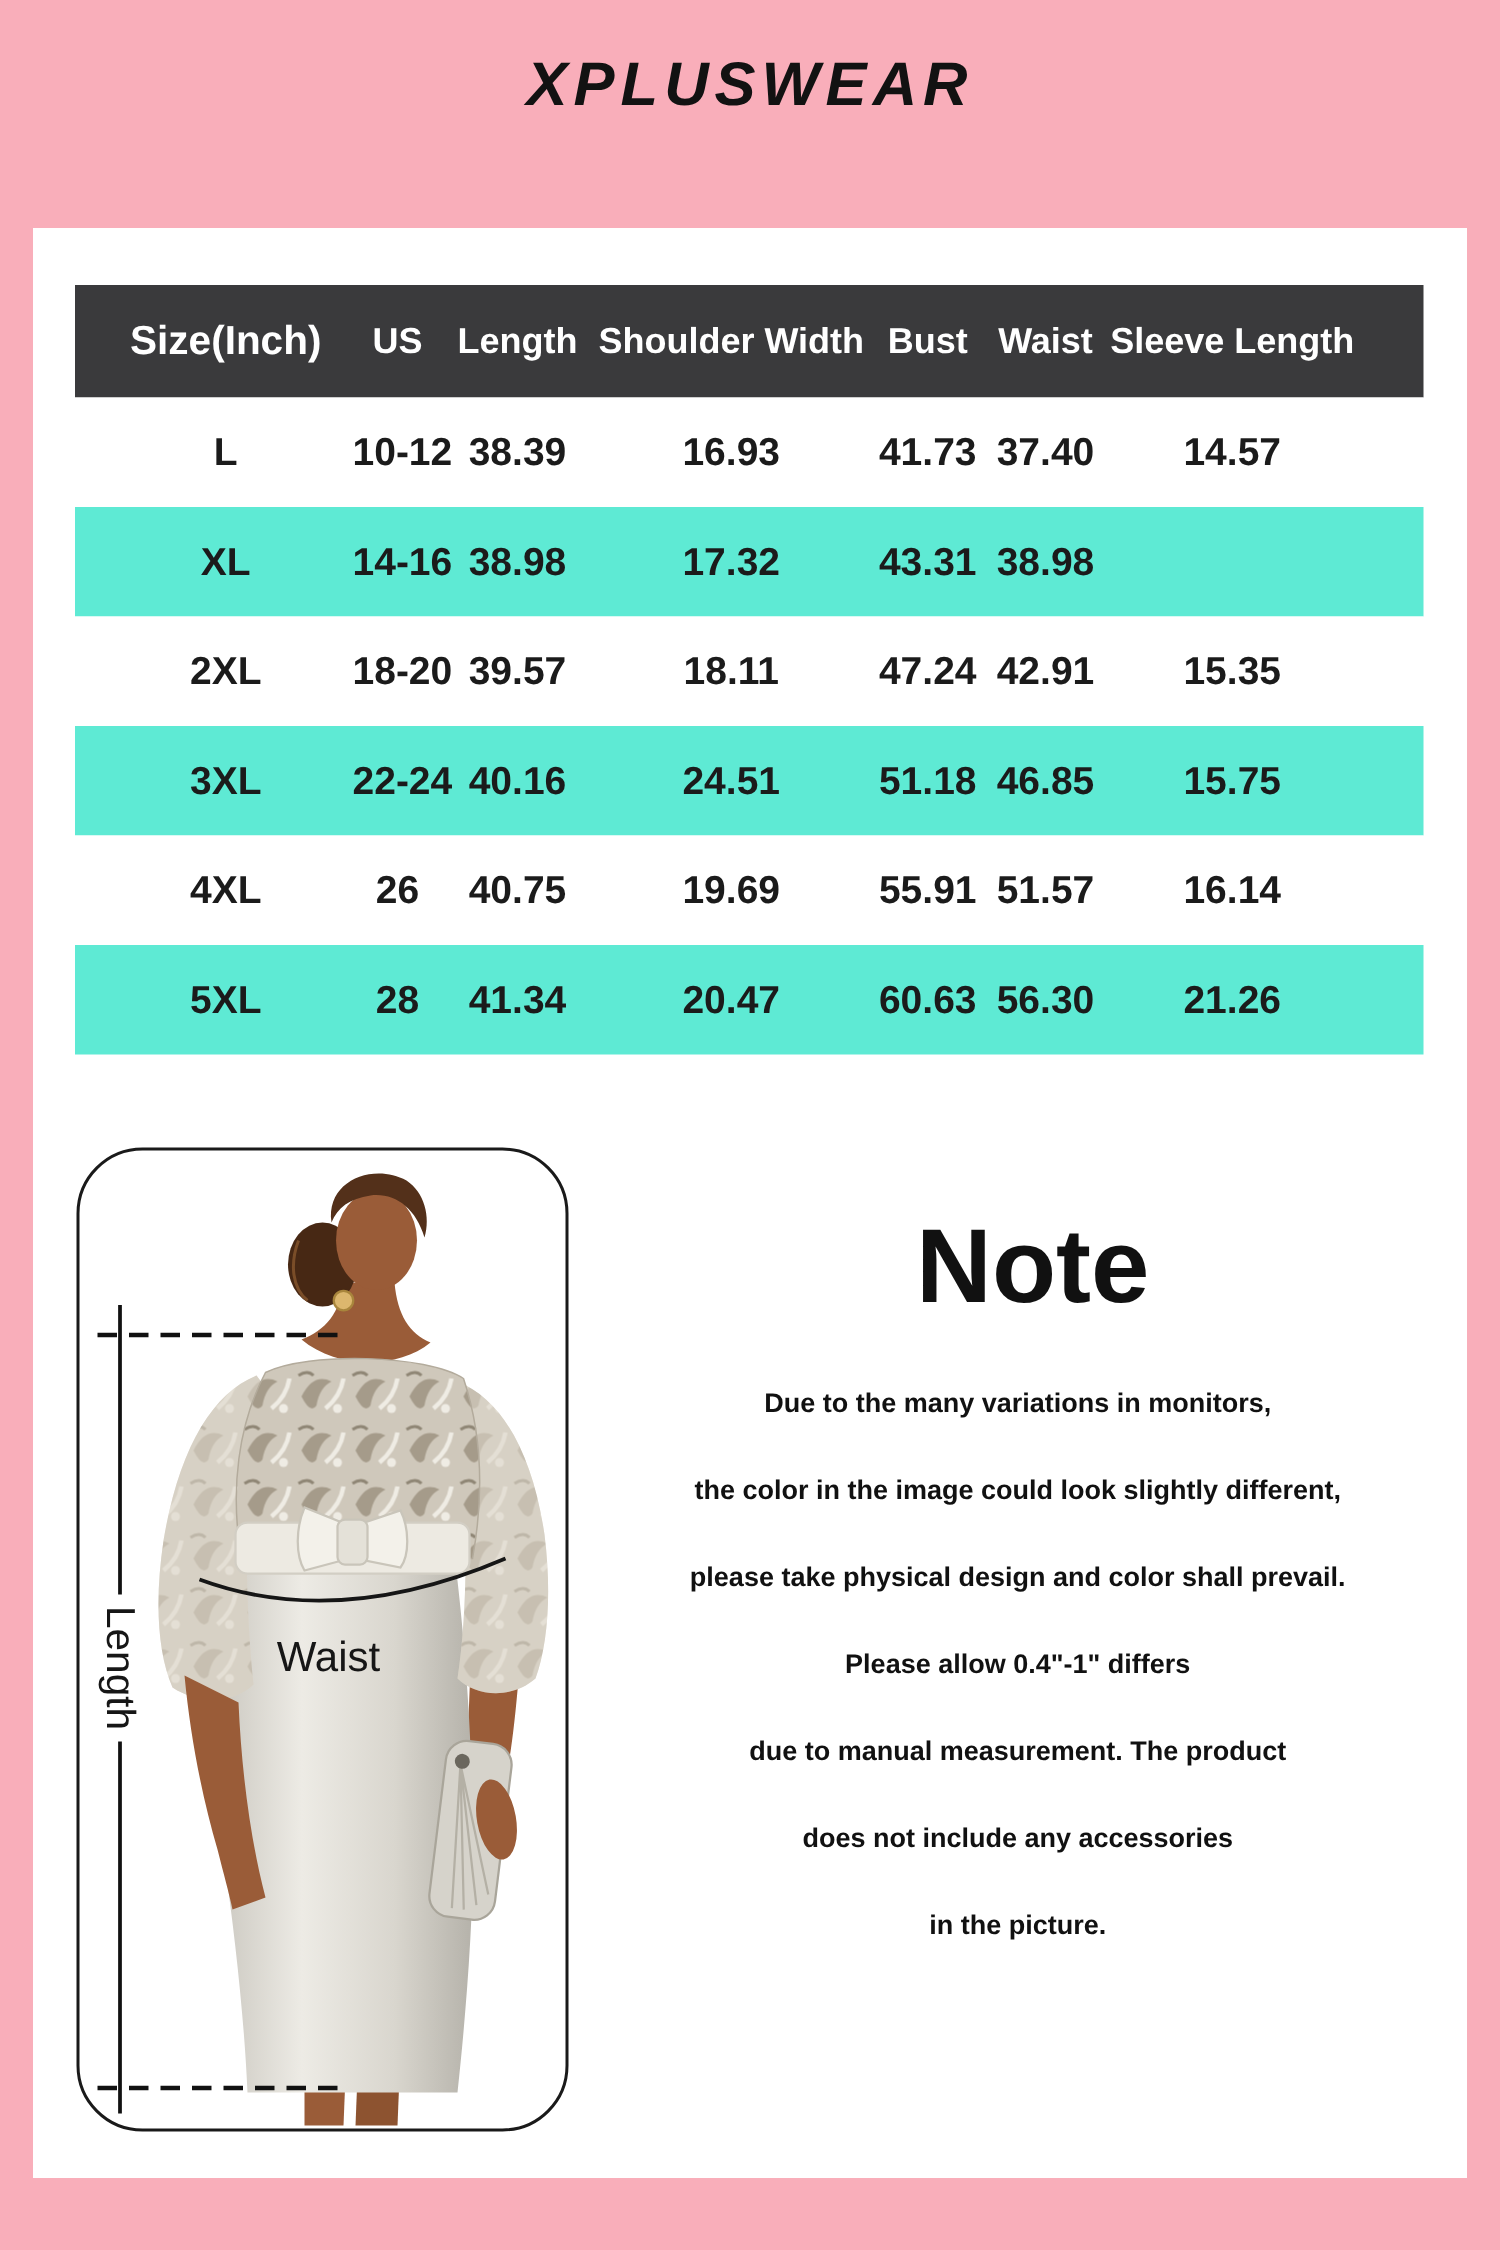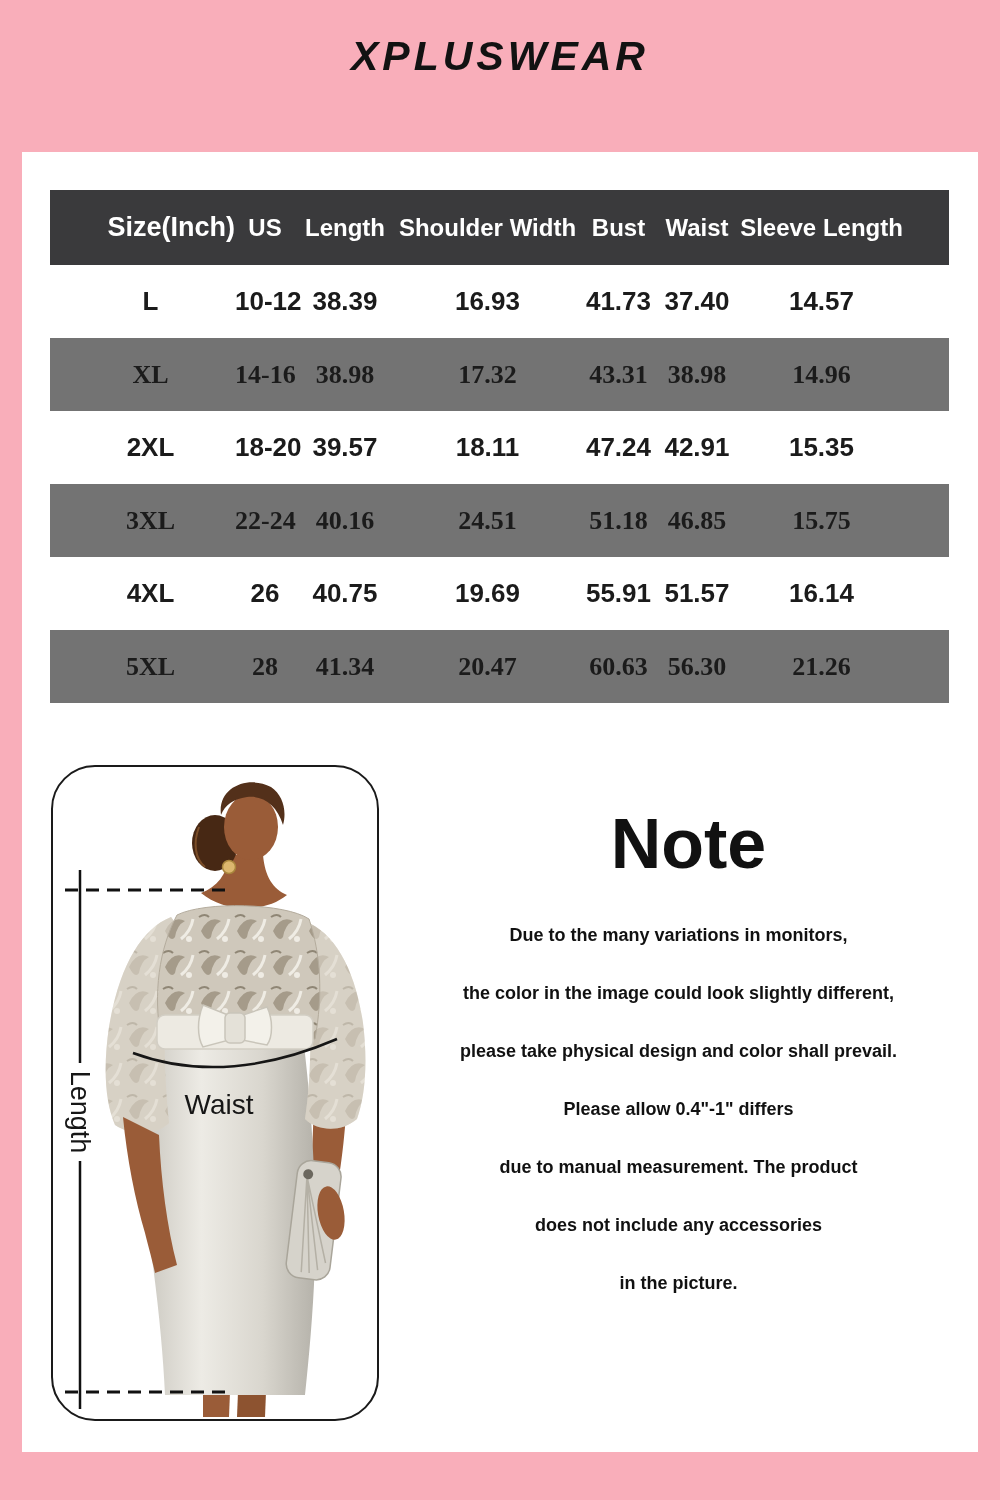--- a/index.html
+++ b/index.html
@@ -14,23 +14,23 @@
     font-size:41px;font-weight:700;font-style:italic;letter-spacing:4px;color:#121212;
     white-space:nowrap;
   }
   .panel{
     position:absolute;left:22px;top:152px;width:956px;height:1300px;background:#ffffff;
   }
   .size-table{position:absolute;left:28px;top:38px;width:899px;}
   .t-row{display:grid;grid-template-columns:185px 60px 100px 185px 77px 80px 212px;align-items:center;}
   .t-head{height:75px;background:#3A3A3C;}
   .t-head .cell{color:#ffffff;font-size:24px;}
-  .t-head .c-size{font-size:27px;text-align:right;}
+  .t-head .c-size{font-size:27px;}
   .t-data{height:73px;background:#ffffff;}
-  .t-data.stripe{background:#737373;font-family:Liberation Serif, serif;}
+  .t-data.stripe{background:#5eead4;}
   .cell{text-align:center;font-weight:700;font-size:26px;white-space:nowrap;}
   .c-size{padding-left:16px;}
   .c-sleeve{padding-right:43px;}
   .photo{
     position:absolute;left:29px;top:613px;width:324px;height:652px;
     border:2px solid #1a1a1a;border-radius:44px;background:#fff;overflow:hidden;
   }
   .photo svg{display:block;}
   .note-col{
     position:absolute;left:357px;top:613px;width:599px;text-align:center;color:#111;
@@ -67,21 +67,20 @@
       <div class="cell c-sleeve">14.57</div>
     </div>
 
     <div class="t-row t-data stripe">
       <div class="cell c-size">XL</div>
       <div class="cell">14-16</div>
       <div class="cell">38.98</div>
       <div class="cell">17.32</div>
       <div class="cell">43.31</div>
       <div class="cell">38.98</div>
-      <div class="cell c-sleeve">14.96</div>
     </div>
 
     <div class="t-row t-data">
       <div class="cell c-size">2XL</div>
       <div class="cell">18-20</div>
       <div class="cell">39.57</div>
       <div class="cell">18.11</div>
       <div class="cell">47.24</div>
       <div class="cell">42.91</div>
       <div class="cell c-sleeve">15.35</div>

